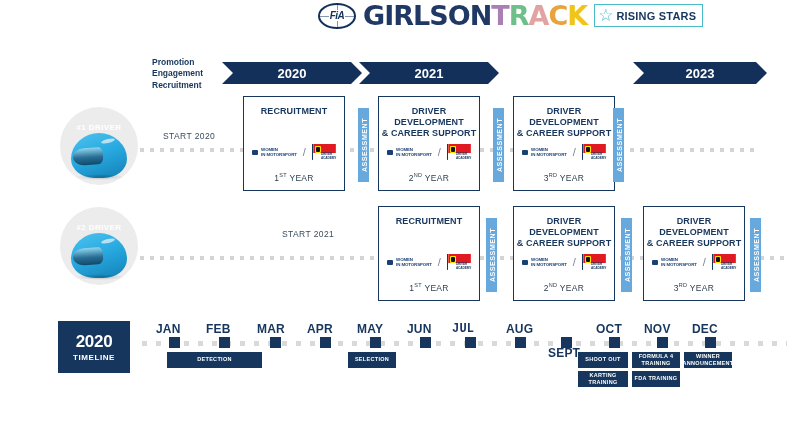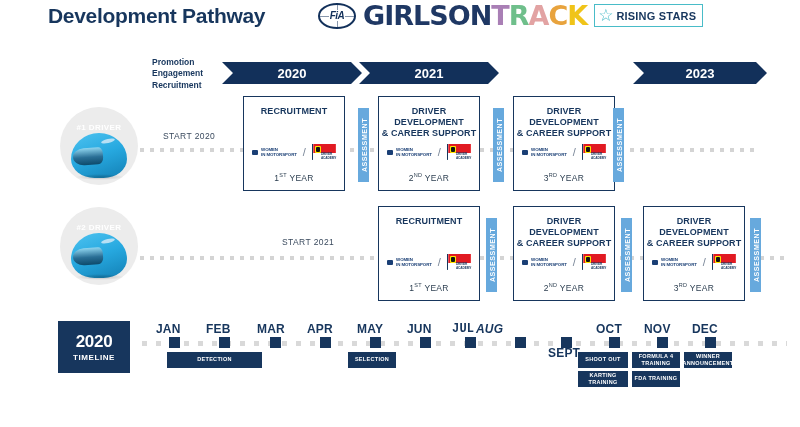--- a/index.html
+++ b/index.html
@@ -164,21 +164,20 @@
     position:absolute;left:28px;top:396px;width:752px;
     font-size:7.5px;color:#3d5470;letter-spacing:0.05px;
   }
 </style>
 </head>
 <body>
 
 <div class="page">
 
   <div class="header">
-    <div class="title">Development Pathway</div>
     <div class="logos">
       <div class="fia-logo">
           <span>FiA</span>
         </div>
       <div class="got" id="got-letters">
           <span style="color: rgb(31, 56, 100);">G</span>
           <span style="color: rgb(31, 56, 100);">I</span>
           <span style="color: rgb(31, 56, 100);">R</span>
           <span style="color: rgb(31, 56, 100);">L</span>
           <span style="color: rgb(31, 56, 100);">S</span>
@@ -311,21 +310,21 @@
       <div class="driver-circle" style="left: 60px; top: 207px;">
         <div class="driver-tag">#2 DRIVER</div>
         <div class="helmet">
           <div class="shell"></div>
           <div class="visor"></div>
           <div class="vent"></div>
           <div class="shadow"></div>
         </div>
       </div>
       <div class="dotline" style="left: 140px; top: 256px; width: 645px;"></div>
-      <div class="start-label" style="left: 282px; top: 237px;">START 2021</div>
+      <div class="start-label" style="left: 282px; top: 229px;">START 2021</div>
       <div class="stage-box" style="left: 378px; top: 206px; width: 100px; height: 93px;">
         <div class="stage-title">
           <div>RECRUITMENT</div>
         </div>
         <div class="stage-logos">
           <div style="position: relative;">
             <div class="wim">
               <div class="badge"></div>
               <div class="wtxt">
                 <i>WOMEN</i>
@@ -422,21 +421,21 @@
       <div class="tl-month" style="left: 257px; width: 36px;">MAR</div>
       <div class="tl-tick" style="left: 270px;"></div>
       <div class="tl-month" style="left: 307px; width: 36px;">APR</div>
       <div class="tl-tick" style="left: 320px;"></div>
       <div class="tl-month" style="left: 357px; width: 36px;">MAY</div>
       <div class="tl-tick" style="left: 370px;"></div>
       <div class="tl-month" style="left: 407px; width: 36px;">JUN</div>
       <div class="tl-tick" style="left: 420px;"></div>
       <div class="tl-month" style="left: 452px; width: 36px; font-family: Liberation Mono, monospace;">JUL</div>
       <div class="tl-tick" style="left: 465px;"></div>
-      <div class="tl-month" style="left: 476px; width: 36px; font-style: italic;">AUG</div>
+      <div class="tl-month" style="left: 506px; width: 36px;">AUG</div>
       <div class="tl-tick" style="left: 515px;"></div>
       <div class="tl-month" style="left: 548px; width: 36px; margin-top: 24px;">SEPT</div>
       <div class="tl-tick" style="left: 561px;"></div>
       <div class="tl-month" style="left: 596px; width: 36px;">OCT</div>
       <div class="tl-tick" style="left: 609px;"></div>
       <div class="tl-month" style="left: 644px; width: 36px;">NOV</div>
       <div class="tl-tick" style="left: 657px;"></div>
       <div class="tl-month" style="left: 692px; width: 36px;">DEC</div>
       <div class="tl-tick" style="left: 705px;"></div>
       <div class="tl-bar" style="left: 167px; top: 352px; width: 95px; height: 16px;">DETECTION</div>

